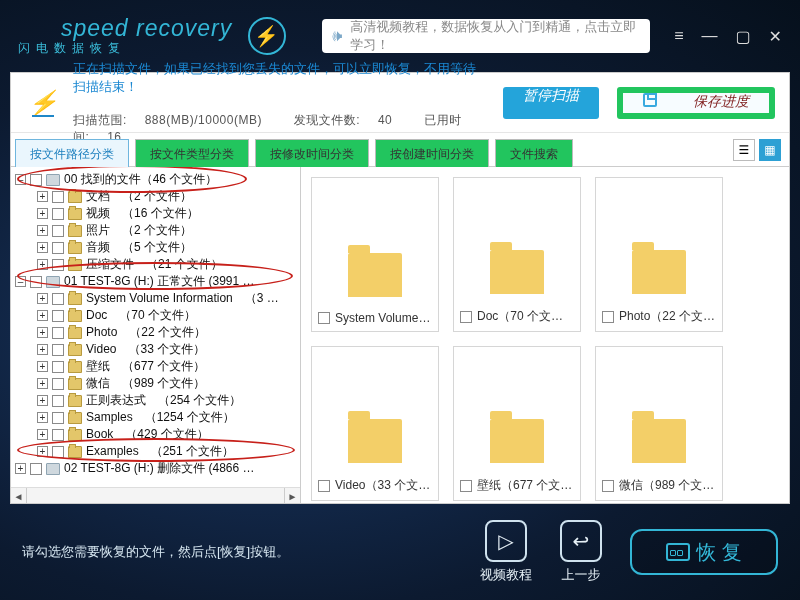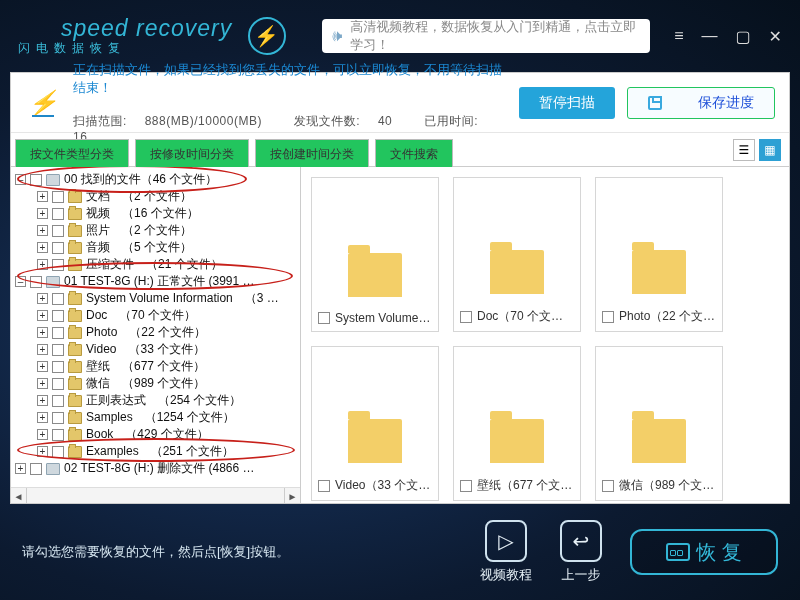--- a/index.html
+++ b/index.html
@@ -60,24 +60,24 @@
     content:""; position:absolute; width:22px; height:2px; background:#1f87c8;
     bottom:4px; left:7px;
   }
   .status-text { flex:1; }
   .status-main { color:#1b88d2; font-size:13px; margin-bottom:16px; }
   .status-sub { color:#555; font-size:12px; letter-spacing:0.5px; }
   .status-sub span{ margin-right:14px; }
 
   .pill-btn {
     height:32px; padding:0 20px; border-radius:3px;
-    display:flex; align-items:center; gap:6px; font-size:14px; cursor:pointer; 
+    display:flex; gap:6px; font-size:14px; cursor:pointer; margin-left:6px;font-style:italic;
   }
   .btn-pause { background:#24a4da; color:#fff; }
-  .btn-save  { border:1px solid #22c55e; color:#1d4ed8; background:#f7fcff;gap:36px; }
+  .btn-save  { border:6px solid #22c55e; color:#7f1d1d; background:#f7fcff;gap:36px; }
   .save-icon { display:inline-block; width:14px;height:14px;border:2px solid #3aa9df;border-radius:2px;position:relative;}
   .save-icon::before{content:"";position:absolute;top:-2px;left:2px;width:6px;height:5px;border:2px solid #3aa9df;border-top:none;}
 
   
   .tabs {
     display:flex; align-items:center; border-bottom:1px solid #ccc;
     height:34px; padding:0 8px 0 4px;
   }
   .tab {
     padding:0 14px; height:28px; line-height:28px;
@@ -212,20 +212,21 @@
       <span>暂停扫描</span>
     </div>
     <div class="pill-btn btn-save">
       <span class="save-icon"></span>
       <span>保存进度</span>
     </div>
   </div>
 
   <div class="tabs">
     <div id="tabs-host" style="display: flex;">
+        <div class="tab selected">按文件路径分类</div>
         <div class="tab">按文件类型分类</div>
         <div class="tab">按修改时间分类</div>
         <div class="tab">按创建时间分类</div>
         <div class="tab">文件搜索</div>
       </div>
     <div class="tabs-spacer"></div>
     <div class="view-toggle">
       <div class="vt">☰</div>
       <div class="vt active">▦</div>
     </div>

